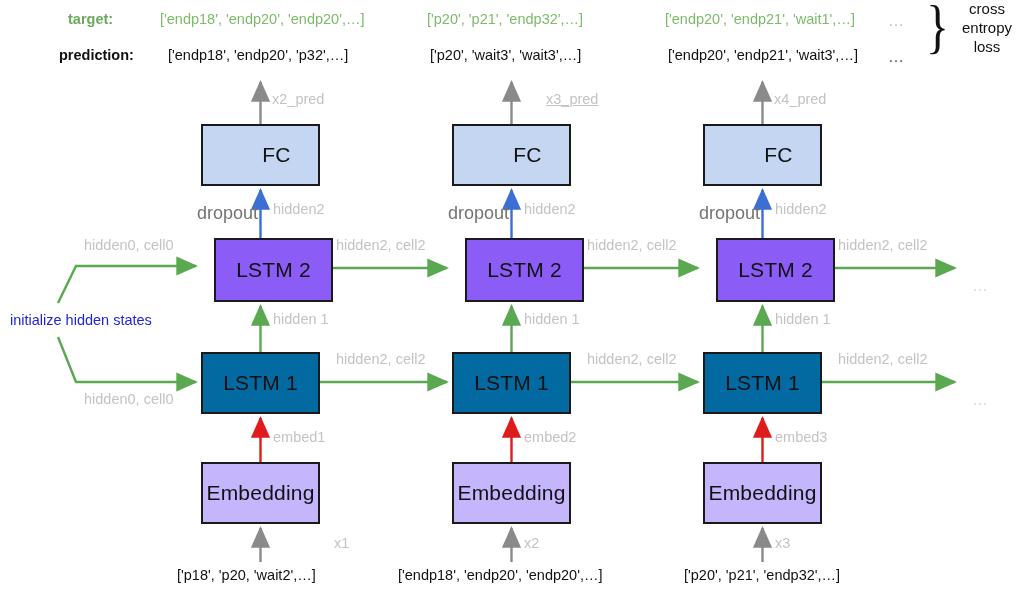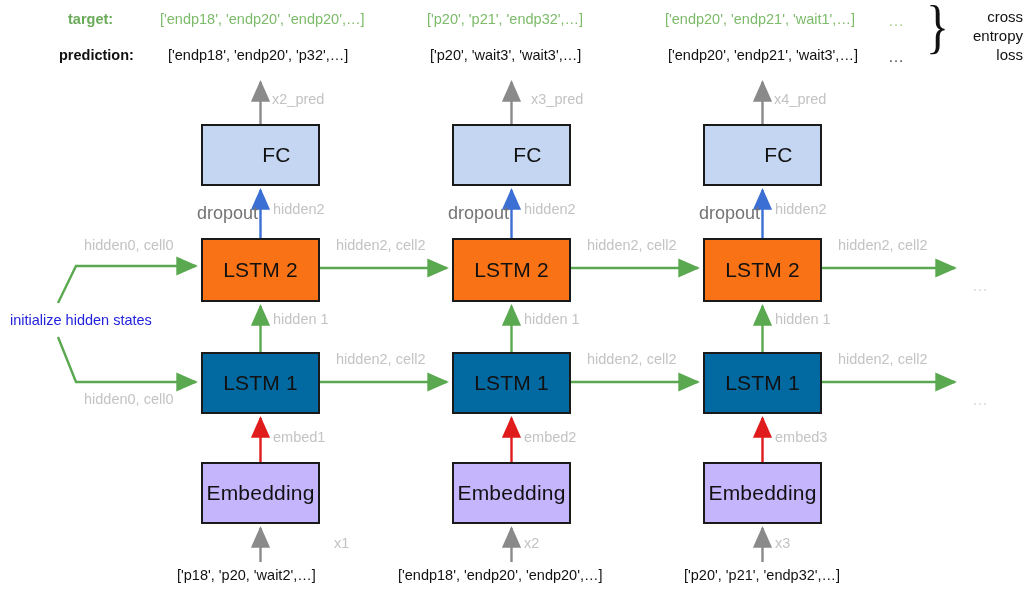--- a/index.html
+++ b/index.html
@@ -5,21 +5,21 @@
   html,body{margin:0;padding:0;background:#ffffff;}
   body{width:1024px;height:603px;font-family:"Liberation Sans",sans-serif;overflow:hidden;}
   #stage{position:relative;width:1024px;height:603px;background:#fff;}
   .txt{position:absolute;white-space:nowrap;line-height:1;}
 
   
   .blk{position:absolute;border:2.5px solid #1a1a1a;box-sizing:border-box;
        display:flex;align-items:center;justify-content:center;
        font-size:21px;color:#111;letter-spacing:.2px;}
   .blk.fc{background:#c5d6f2;padding-left:32px;}
-  .blk.lstm2{background:#f97316;}
+  .blk.lstm2{background:#8b5cf6;margin-left:13px;}
   .blk.lstm1{background:#0369a1;}
   .blk.emb{background:#c4b5fd;}
 
   
   .rowlabel{font-size:14.5px;font-weight:bold;}
   .rowlabel.tgt{color:#6aab5a;}
   .rowlabel.pred{color:#111;margin-left:11px;}
   .seq{font-size:14.5px;}
   .seq.tgt{color:#7cbb6a;}
   .seq.pred{color:#111;}
@@ -148,28 +148,28 @@
   <div class="txt seq tgt" style="left:665px;top:12px;">['endp20', 'endp21', 'wait1',…]</div>
 
   <div class="txt seq pred" style="left:168px;top:48px;">['endp18', 'endp20', 'p32',…]</div>
   <div class="txt seq pred" style="left:430px;top:48px;">['p20', 'wait3', 'wait3',…]</div>
   <div class="txt seq pred" style="left:668px;top:48px;">['endp20', 'endp21', 'wait3',…]</div>
 
   <div class="txt dots g" style="left:888px;top:13px;">…</div>
   <div class="txt dots k" style="left:888px;top:49px;">…</div>
 
   <div class="brace" style="left:923px;top:-4px;">}</div>
-  <div class="cel" style="position:absolute;left:951px;top:8px;width:72px;text-align:right;">
+  <div class="cel" style="position:absolute;left:951px;top:0;width:72px;">
     <div>cross</div>
     <div>entropy</div>
     <div>loss</div>
   </div>
 
   <div class="txt gray" style="left:272px;top:92px;">x2_pred</div>
-  <div class="txt gray" style="left:531px;top:92px;">x3_pred</div>
+  <div class="txt gray" style="left:546px;top:92px;text-decoration:underline;">x3_pred</div>
   <div class="txt gray" style="left:774px;top:92px;">x4_pred</div>
 
   <div class="blk fc" style="left:201px;top:124px;width:119px;height:62px;">FC</div>
   <div class="blk fc" style="left:452px;top:124px;width:119px;height:62px;">FC</div>
   <div class="blk fc" style="left:703px;top:124px;width:119px;height:62px;">FC</div>
 
   <div class="txt red" style="left:197px;top:204px;">dropout</div>
   <div class="txt gray" style="left:273px;top:202px;">hidden2</div>
 
   <div class="txt red" style="left:448px;top:204px;">dropout</div>

